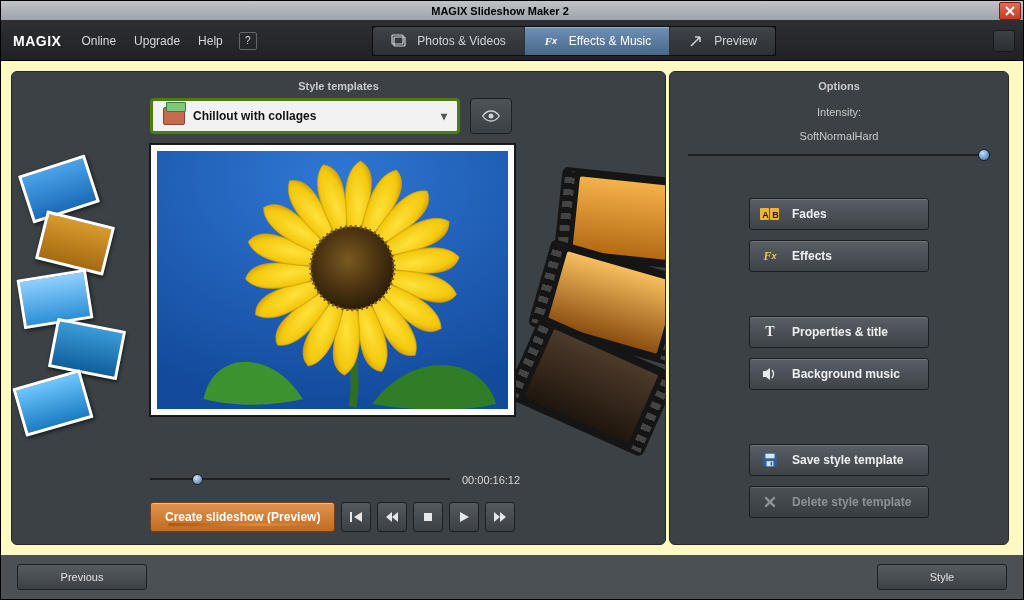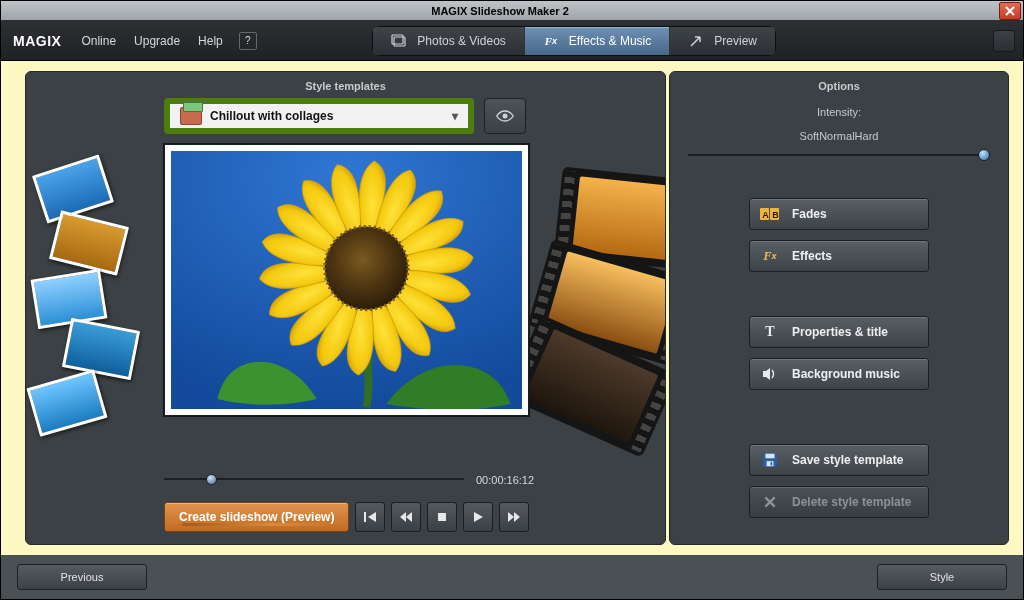--- a/index.html
+++ b/index.html
@@ -12,39 +12,39 @@
   .syswin .close{width:22px;height:18px;background:linear-gradient(#e26a5a,#c43c24);border:1px solid #7a1f10;border-radius:2px;display:flex;align-items:center;justify-content:center;margin-right:2px}
   .syswin .close svg{width:10px;height:10px}
   .syswin .close path{stroke:#fff;stroke-width:2}
 
   
   .chrome{height:40px;background:linear-gradient(#2d2f32,#1f2124);display:flex;align-items:center;padding:0 8px;gap:14px;border-bottom:1px solid #000}
   .logo{color:#fff;font-weight:bold;font-size:14px;letter-spacing:.5px;padding:0 4px}
   .menuitem{color:#d6d8da;font-size:12px;padding:4px 2px;cursor:pointer}
   .menuitem.help-icon{width:18px;height:18px;border:1px solid #666;border-radius:2px;display:flex;align-items:center;justify-content:center;font-size:10px}
 
-  .wizard-tabs{margin-left:auto;margin-right:auto;display:flex;gap:0;background:#1b1d1f;border:1px solid #0c0d0e;border-radius:8px;height:30px}
+  .wizard-tabs{margin-left:auto;margin-right:auto;display:flex;gap:0;background:#1b1d1f;border:1px solid #0c0d0e;border-radius:0;height:30px}
   .wtab{display:flex;align-items:center;gap:10px;padding:0 18px;font-size:12px;color:#d0d3d6;border-right:1px solid #2f3337;background:linear-gradient(#3f4449,#2c3034);cursor:pointer}
   .wtab:first-child{border-radius:4px 0 0 4px}
   .wtab:last-child{border-right:none;border-radius:0 4px 4px 0}
   .wtab.active{background:linear-gradient(#6f90b5,#486888);color:#fff;box-shadow:inset 0 1px 0 rgba(255,255,255,.3)}
   .wtab .ticon{width:16px;height:16px;display:flex;align-items:center;justify-content:center}
   .squarebtn{width:22px;height:22px;background:linear-gradient(#3c4146,#2a2e31);border:1px solid #171a1c;border-radius:3px;margin-left:auto}
 
   
-  .content{flex:1;padding:10px 14px 10px 24px;display:flex;gap:3px;overflow:hidden}
+  .content{flex:1;padding:10px 14px 10px 10px;display:flex;gap:3px;overflow:hidden}
   .panel{background:#3b4144;border:1px solid #24282b;border-radius:6px;display:flex;flex-direction:column}
   .panel.left{flex:1;min-width:0}
   .panel.right{width:340px}
   .panel h2{font-size:11px;font-weight:bold;color:#c8cbcd;text-align:center;padding:8px 0 6px}
 
   
   .left-inner{flex:1;position:relative;padding:0 18px 12px 18px;display:flex;flex-direction:column;overflow:hidden}
   .style-row{display:flex;gap:10px;align-items:center;margin:0 0 10px 120px}
-  .dropdown{width:310px;height:36px;background:#f2f2f2;border:6px solid #4d7c0f;border-radius:4px;display:flex;align-items:center;padding:0 10px;gap:8px;color:#111;font-size:12px;font-weight:bold;cursor:pointer}
+  .dropdown{width:310px;height:36px;background:#f2f2f2;border:3px solid #4d7c0f;border-radius:4px;display:flex;align-items:center;padding:0 10px;gap:8px;color:#111;font-size:12px;font-weight:bold;cursor:pointer}
   .dropdown .dd-arrow{margin-left:auto;color:#555}
   .dropdown .dd-ico{width:22px;height:18px;background:#c76b4e;border:1px solid #8a4532;border-radius:2px;position:relative}
   .dropdown .dd-ico::before{content:"";position:absolute;top:-6px;left:2px;width:18px;height:8px;background:#7bc77b;border:1px solid #3b7e3b;border-radius:1px}
   .preview-btn{width:42px;height:36px;background:linear-gradient(#4d5459,#3a4044);border:1px solid #1e2123;border-radius:4px;display:flex;align-items:center;justify-content:center;color:#cfd2d5}
   .preview-btn svg{width:20px;height:14px}
 
   .stage{position:relative;flex:1}
   .film-deco{position:absolute;inset:0;pointer-events:none}
   
   .scatter span{position:absolute;width:70px;height:50px;border:3px solid #fff;box-shadow:1px 2px 4px rgba(0,0,0,.6);border-radius:1px}

